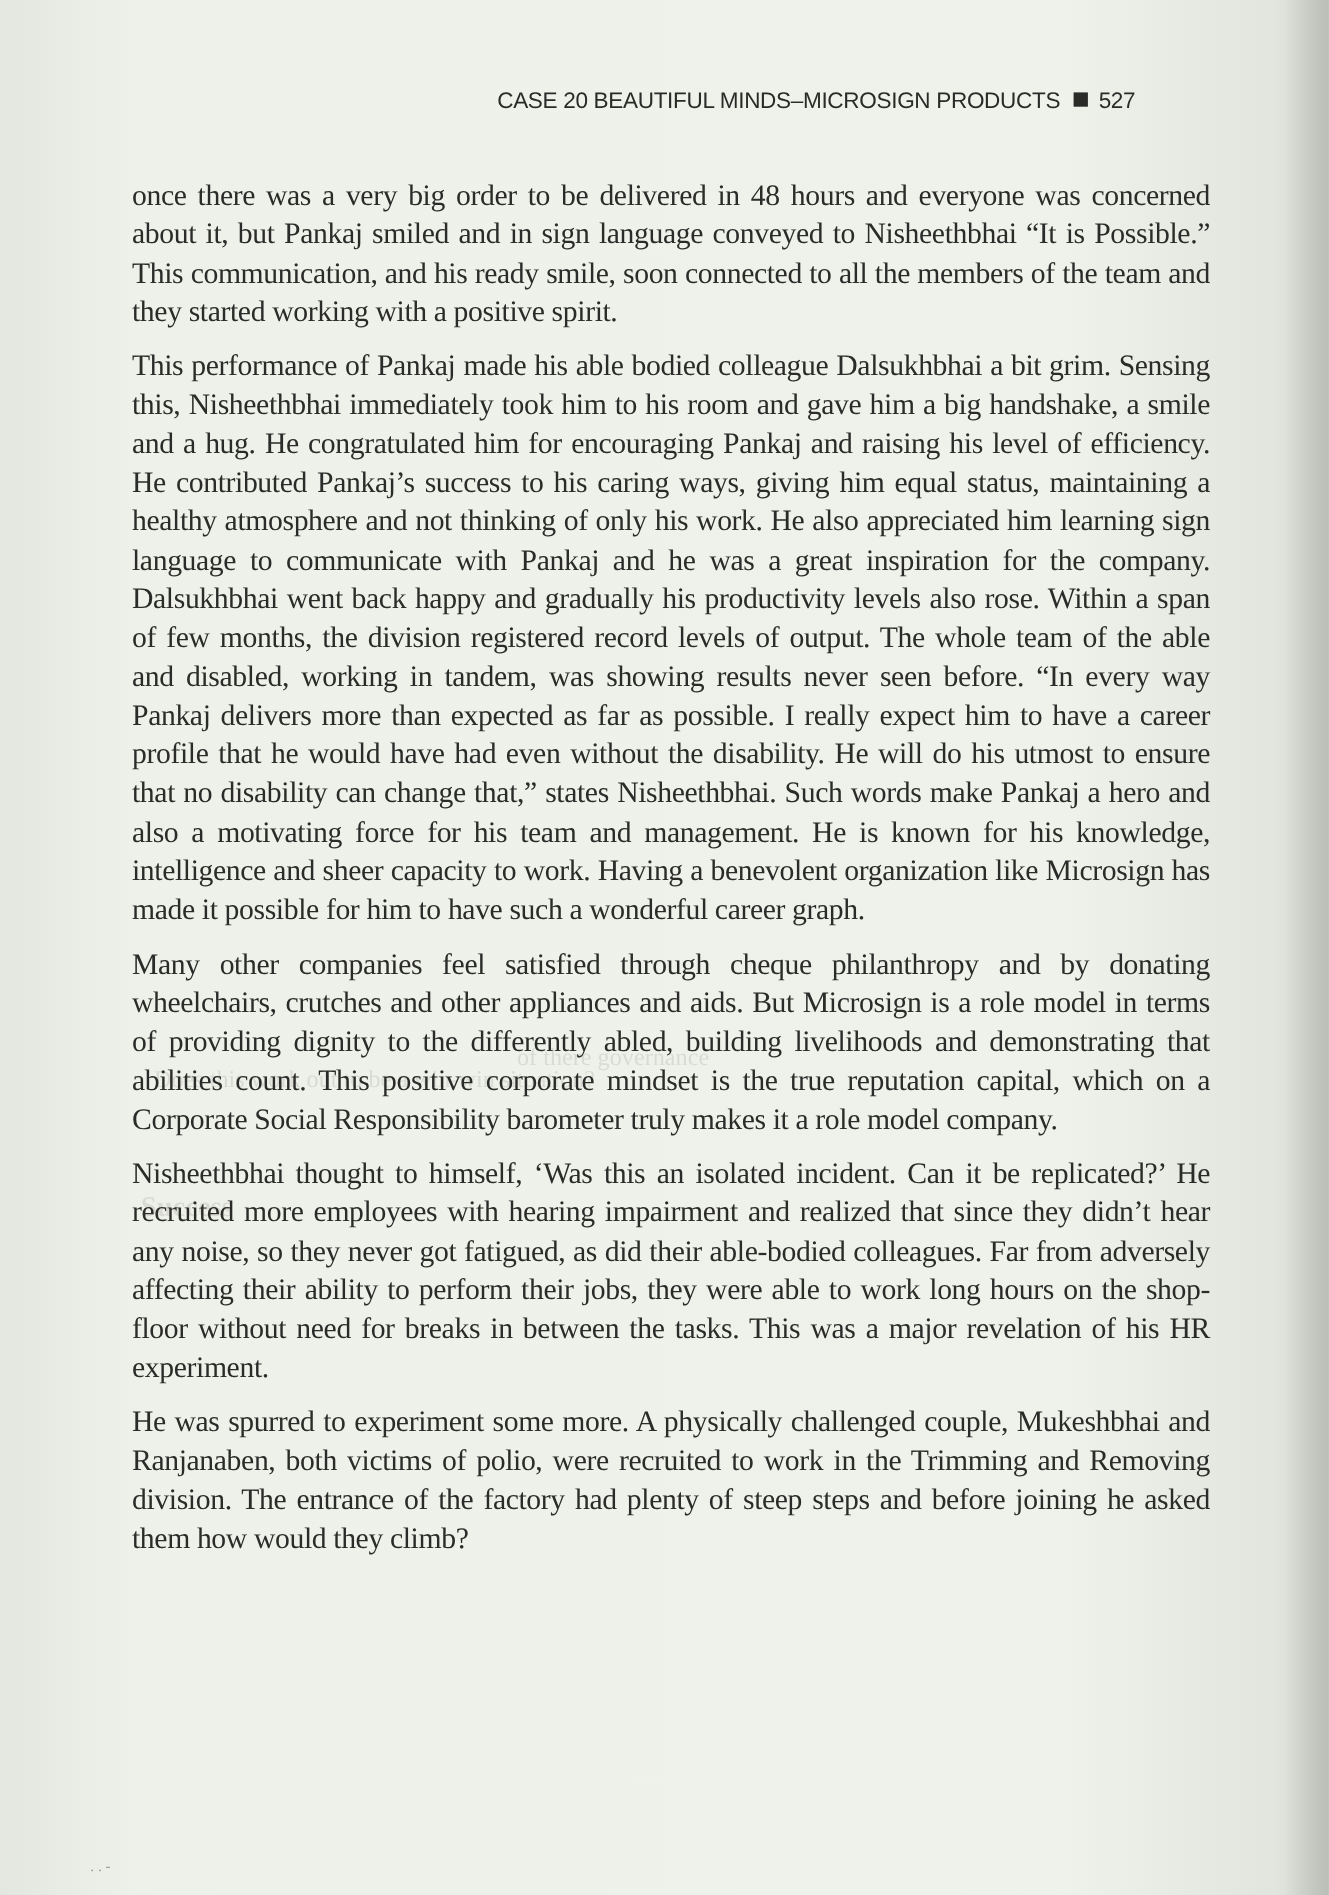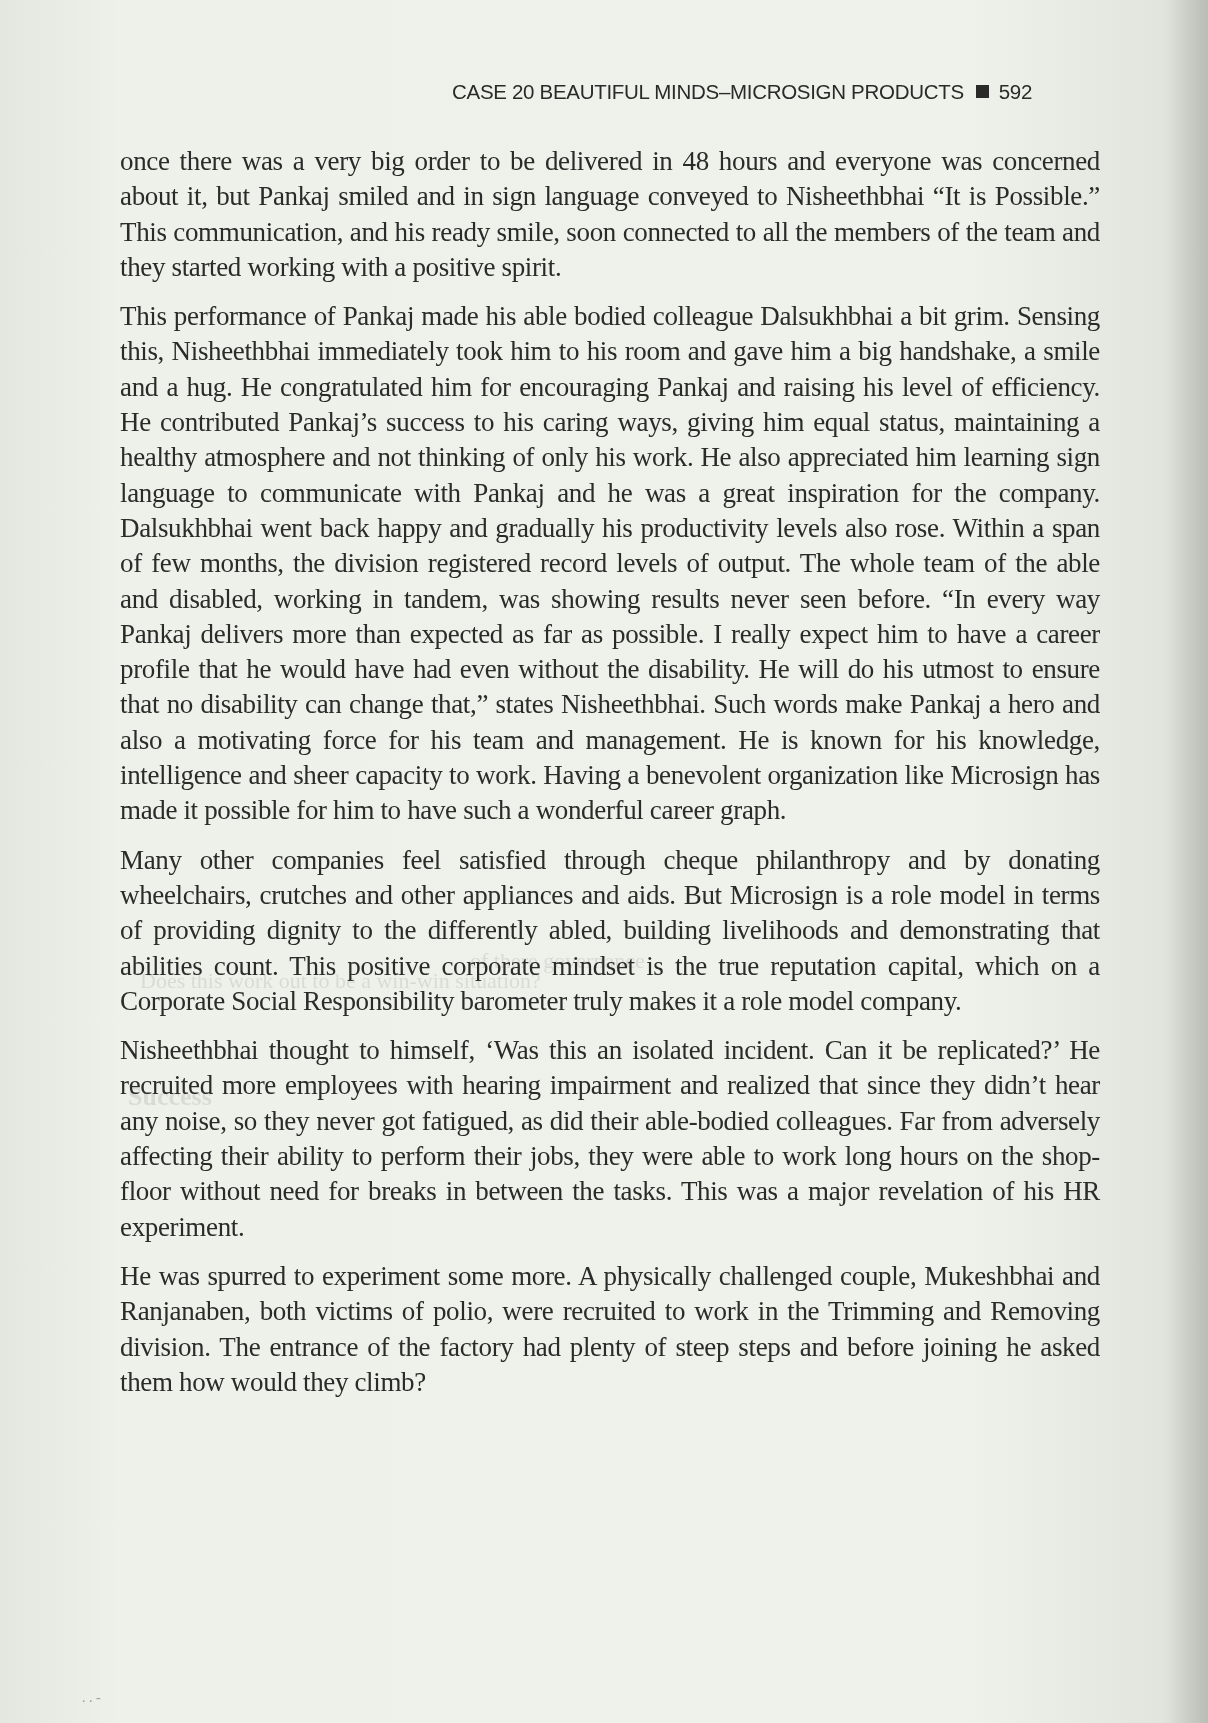--- a/index.html
+++ b/index.html
@@ -22,21 +22,21 @@
     position: absolute; top: 80px; left: 452px; width: 640px;
     font-size: 20.5px; letter-spacing: -0.3px; color: #2a2a28;
     white-space: nowrap;
     font-family: "Liberation Sans", "DejaVu Sans", sans-serif;
   }
   .running-head .sq {
     display: inline-block; width: 13px; height: 13px; background: #2a2a28;
     margin: 0 10px 0 12px; vertical-align: 1px;
   }
   .body-text {
-    position: absolute; left: 120px; top: 144px; width: 980px;
+    position: absolute; left: 120px; top: 160px; width: 980px;
   }
   .para {
     font-size: 27px; line-height: 35.3px; text-align: justify;
     margin: 0 0 14px 0; letter-spacing: -0.35px;
   }
   .bleed {
     position: absolute; color: rgba(120,124,118,0.18);
     font-size: 22px; font-family: "Liberation Serif", serif;
     white-space: nowrap; pointer-events: none;
   }
@@ -46,21 +46,21 @@
 <body>
 
 <div class="page">
   <div class="right-shadow"></div>
 
   <div class="bleed" style="left:470px; top:948px;">of there governance</div>
   <div class="bleed" style="left:128px; top:1082px; font-size:26px; font-weight:bold;">Success</div>
   <div class="bleed" style="left:140px; top:968px;">Does this work out to be a win-win situation?</div>
 
   <div class="running-head">
-    <span>CASE 20 BEAUTIFUL MINDS–MICROSIGN PRODUCTS</span><span class="sq"></span><span>592</span>
+    <span>CASE 20 BEAUTIFUL MINDS–MICROSIGN PRODUCTS</span><span class="sq"></span><span>527</span>
   </div>
 
   <div class="body-text">
     <p class="para">once there was a very big order to be delivered in 48 hours and everyone was concerned about it, but Pankaj smiled and in sign language conveyed to Nisheethbhai “It is Possible.” This communication, and his ready smile, soon connected to all the members of the team and they started working with a positive spirit.</p>
     <p class="para">This performance of Pankaj made his able bodied colleague Dalsukhbhai a bit grim. Sensing this, Nisheethbhai immediately took him to his room and gave him a big handshake, a smile and a hug. He congratulated him for encouraging Pankaj and raising his level of efficiency. He contributed Pankaj’s success to his caring ways, giving him equal status, maintaining a healthy atmosphere and not thinking of only his work. He also appreciated him learning sign language to communicate with Pankaj and he was a great inspiration for the company. Dalsukhbhai went back happy and gradually his productivity levels also rose. Within a span of few months, the division registered record levels of output. The whole team of the able and disabled, working in tandem, was showing results never seen before. “In every way Pankaj delivers more than expected as far as possible. I really expect him to have a career profile that he would have had even without the disability. He will do his utmost to ensure that no disability can change that,” states Nisheethbhai. Such words make Pankaj a hero and also a motivating force for his team and management. He is known for his knowledge, intelligence and sheer capacity to work. Having a benevolent organization like Microsign has made it possible for him to have such a wonderful career graph.</p>
     <p class="para">Many other companies feel satisfied through cheque philanthropy and by donating wheelchairs, crutches and other appliances and aids. But Microsign is a role model in terms of providing dignity to the differently abled, building livelihoods and demonstrating that abilities count. This positive corporate mindset is the true reputation capital, which on a Corporate Social Responsibility barometer truly makes it a role model company.</p>
     <p class="para">Nisheethbhai thought to himself, ‘Was this an isolated incident. Can it be replicated?’ He recruited more employees with hearing impairment and realized that since they didn’t hear any noise, so they never got fatigued, as did their able-bodied colleagues. Far from adversely affecting their ability to perform their jobs, they were able to work long hours on the shop-floor without need for breaks in between the tasks. This was a major revelation of his HR experiment.</p>
     <p class="para">He was spurred to experiment some more. A physically challenged couple, Mukeshbhai and Ranjanaben, both victims of polio, were recruited to work in the Trimming and Removing division. The entrance of the factory had plenty of steep steps and before joining he asked them how would they climb?</p>
   </div>
 

